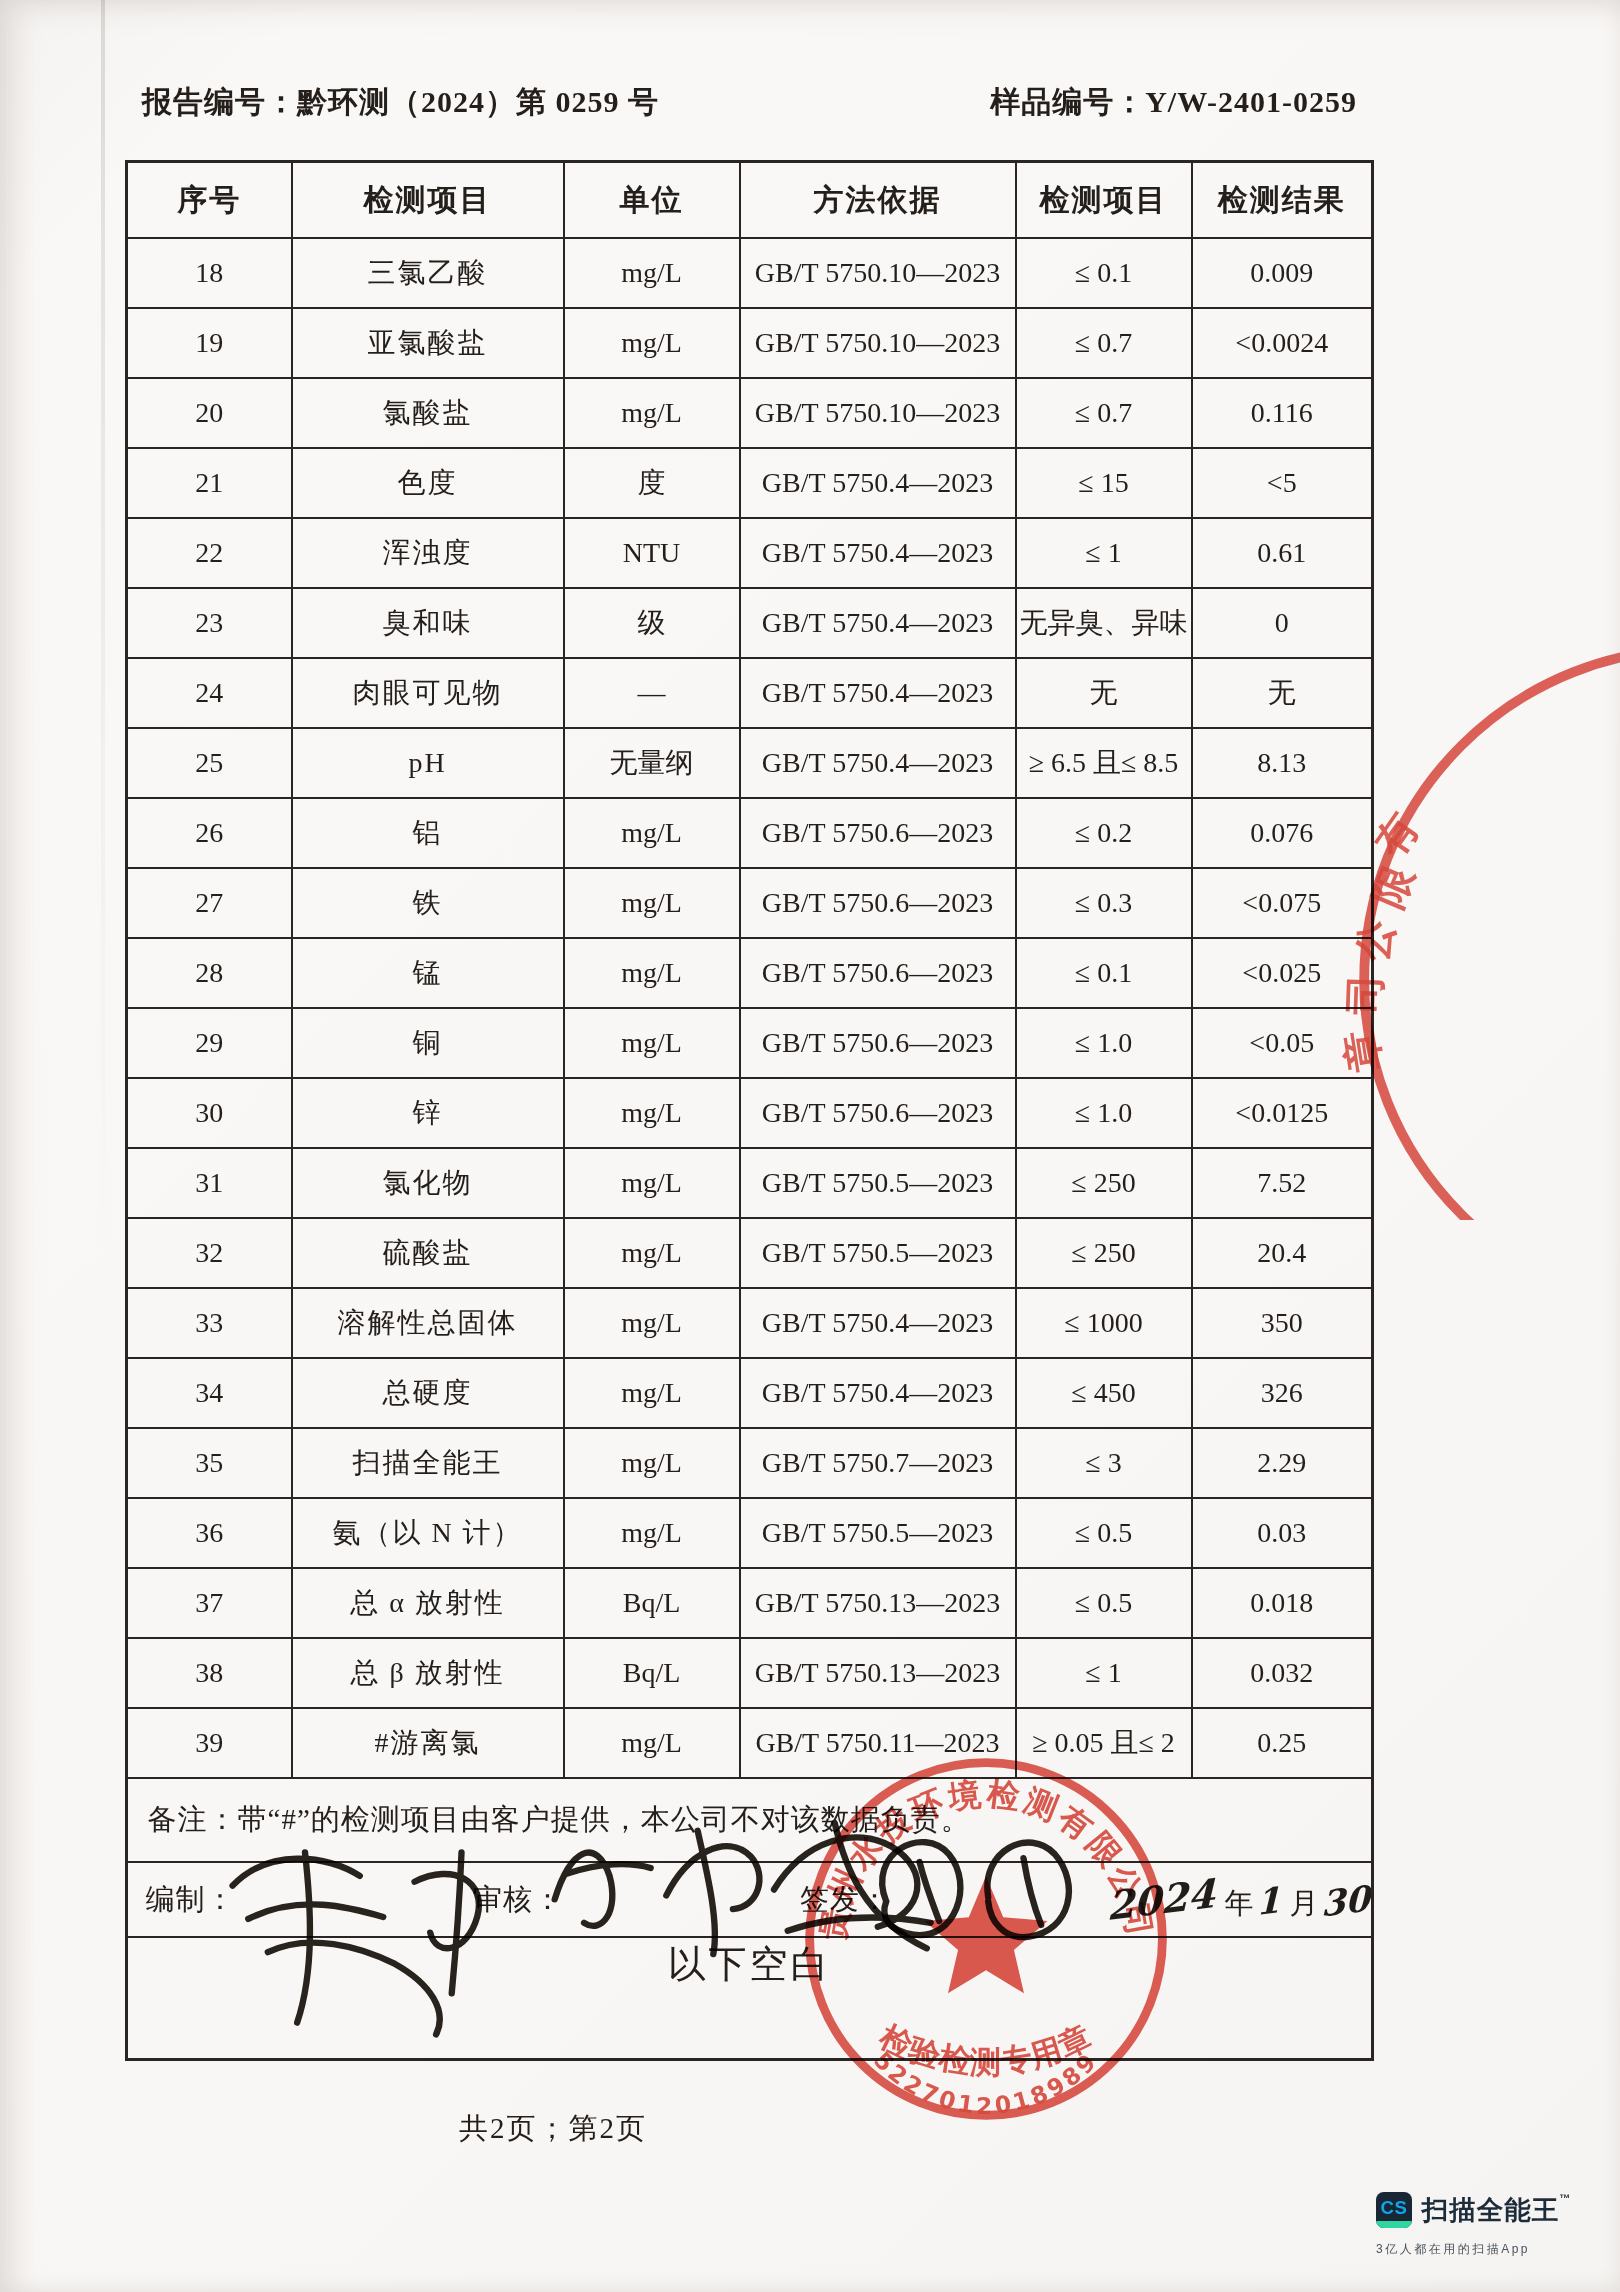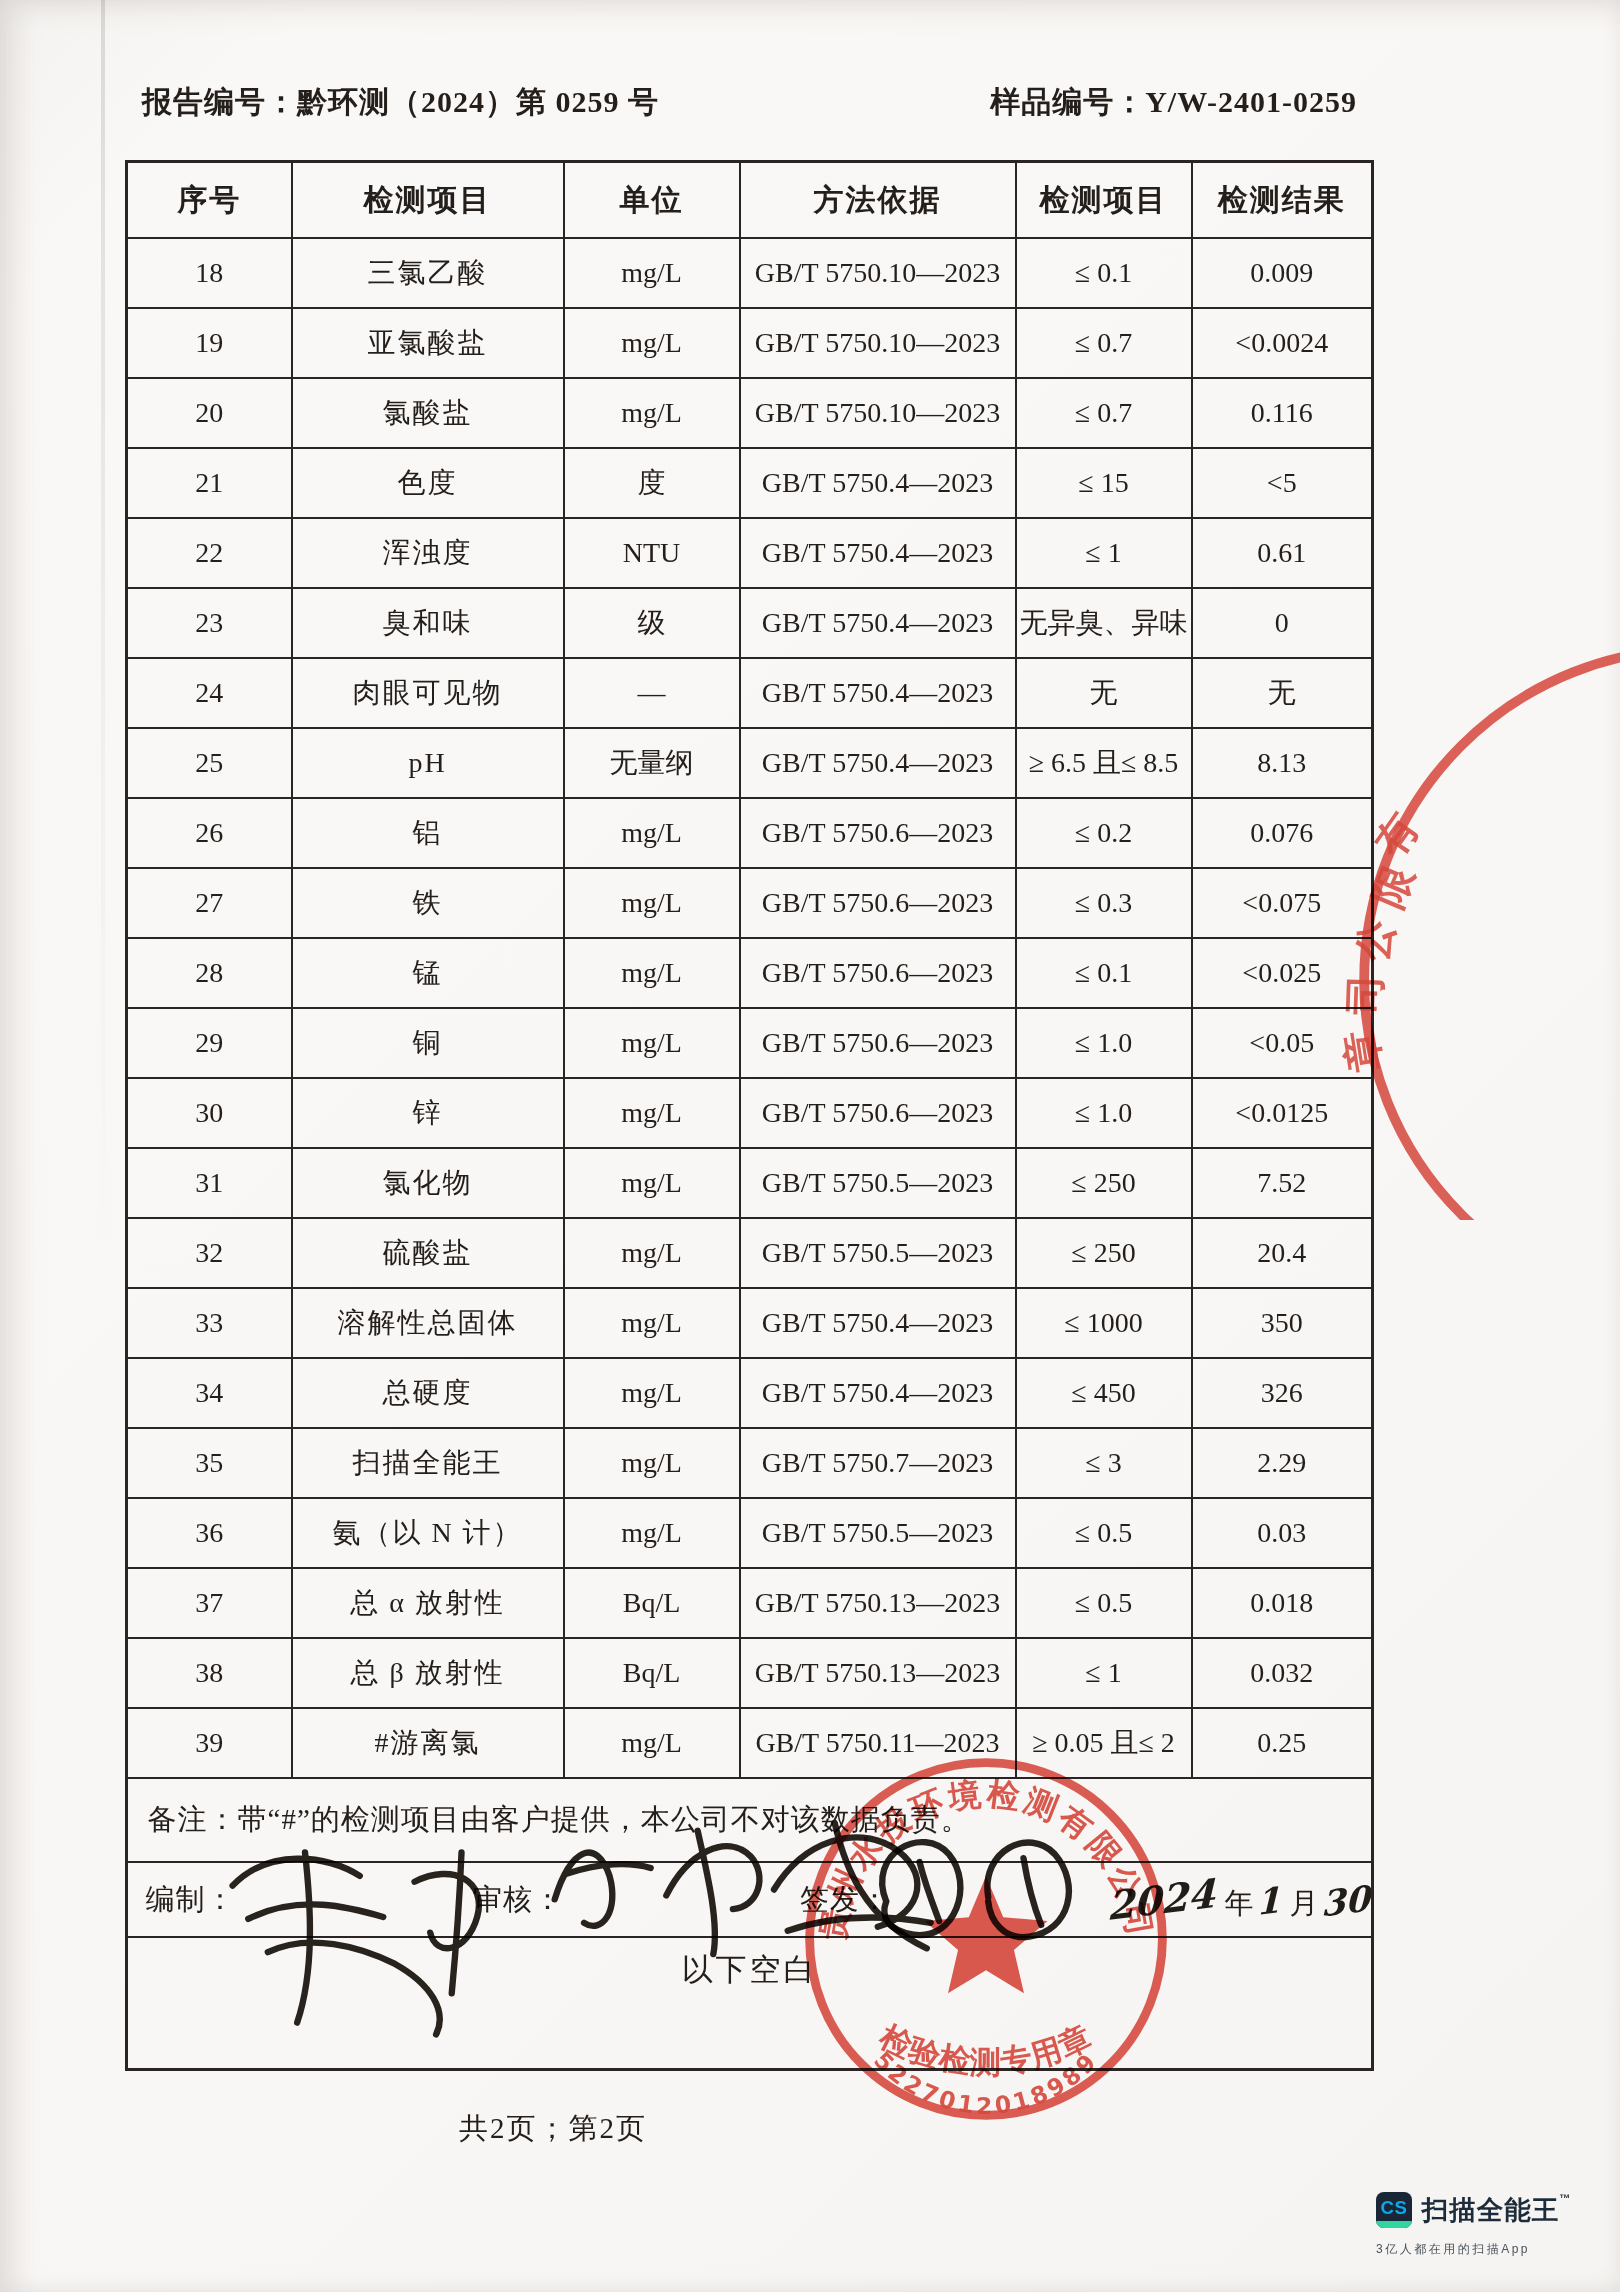--- a/index.html
+++ b/index.html
@@ -24,21 +24,21 @@
   }
   table.report th, table.report td{
     border:2.5px solid #2a2522; text-align:center; vertical-align:middle;
     font-size:28px; padding:0; overflow:hidden;
   }
   table.report th{height:74px;font-size:30px;font-weight:600;letter-spacing:2px;}
   table.report td{height:68px;}
   td.item{letter-spacing:2px;}
   tr.remark-row td{height:82px;text-align:left;padding-left:19.6px;font-size:29px;letter-spacing:1px;}
   tr.signoff-row td{height:73px;}
-  tr.blank-row td{height:119px;vertical-align:top;padding-top:11px;font-size:31px;letter-spacing:2.9px;}
+  tr.blank-row td{height:119px;vertical-align:top;padding-top:1px;font-size:38px;letter-spacing:2.9px;}
   .signoff-wrap{position:relative;width:100%;height:100%;font-size:29px;padding-left:28px;}
   .signoff-wrap .lbl{position:absolute;top:50%;transform:translateY(-50%);letter-spacing:1px;}
   .lbl-prepared{left:17.6px;}
   .lbl-reviewed{left:345px;}
   .lbl-issued{left:672px;}
   .date-group{position:absolute;left:982px;top:50%;transform:translateY(-50%);
     display:flex;align-items:baseline;gap:5.9px;font-size:29px;white-space:nowrap;}
   .hand{font-family:"DejaVu Serif","Liberation Serif",serif;font-style:italic;font-weight:600;
     font-size:39px;transform:rotate(-7deg) skewX(-10deg);display:inline-block;color:#211d19;}
   .hand.small{font-size:35px;}

